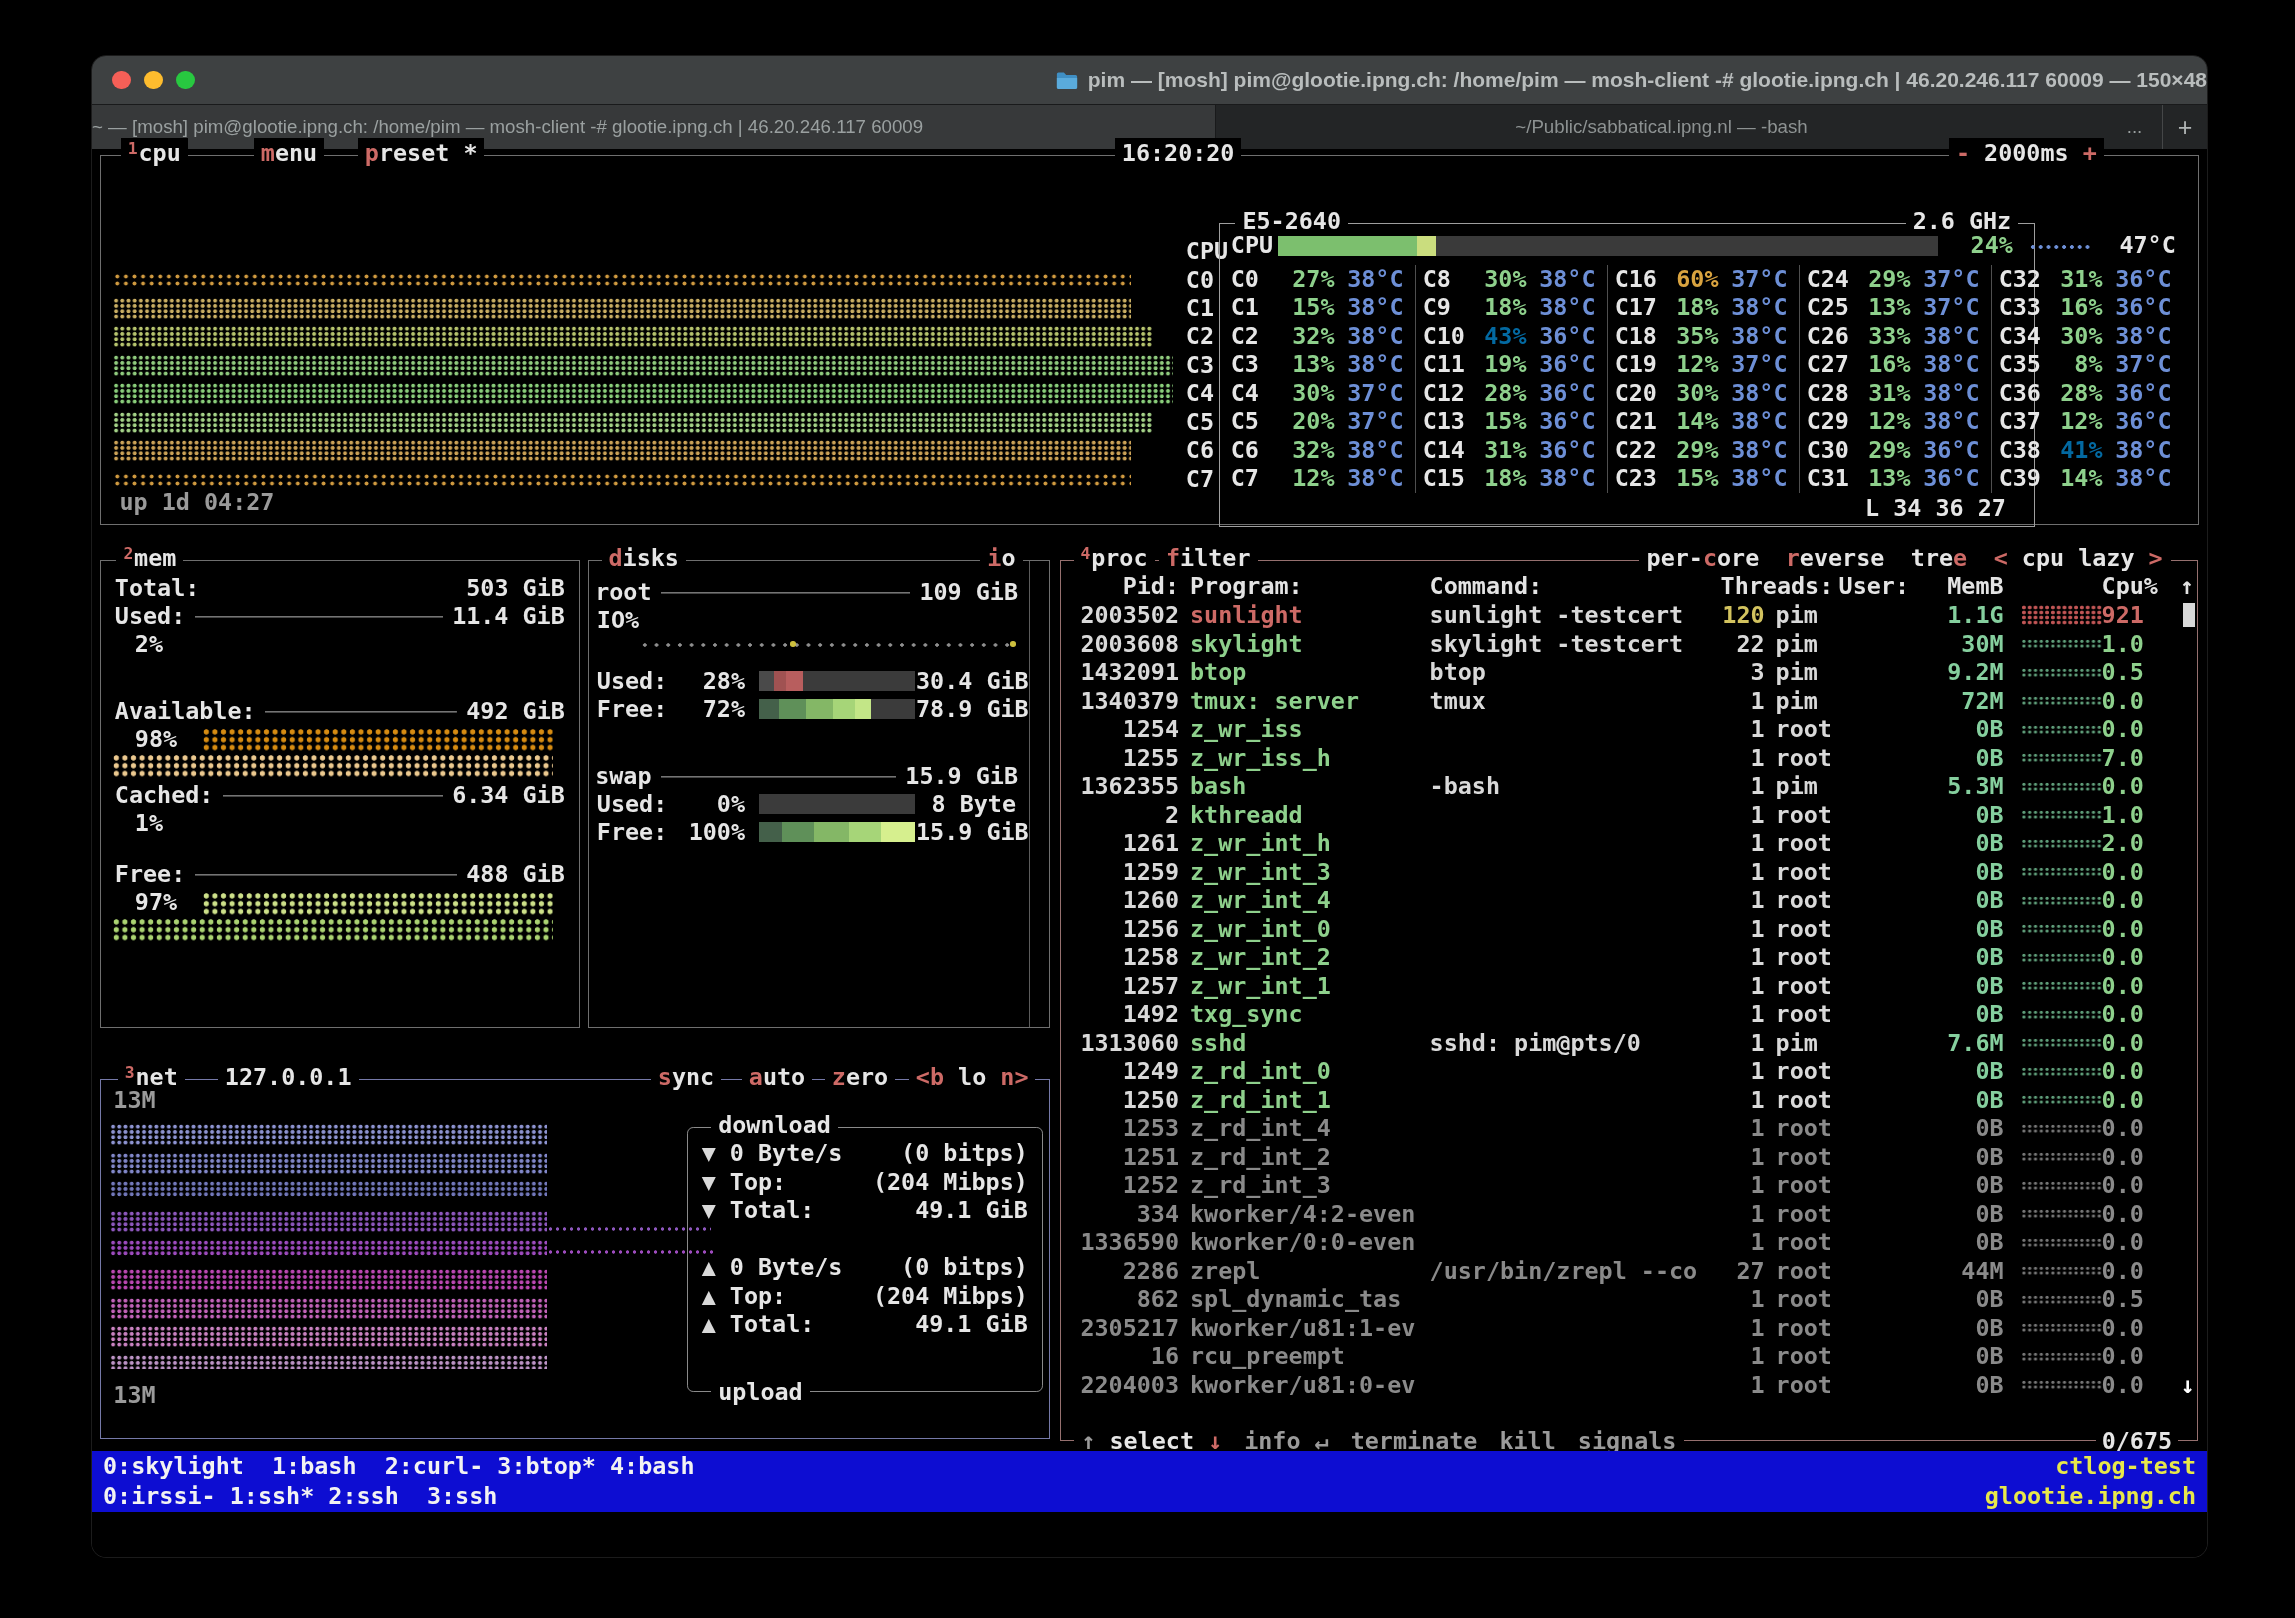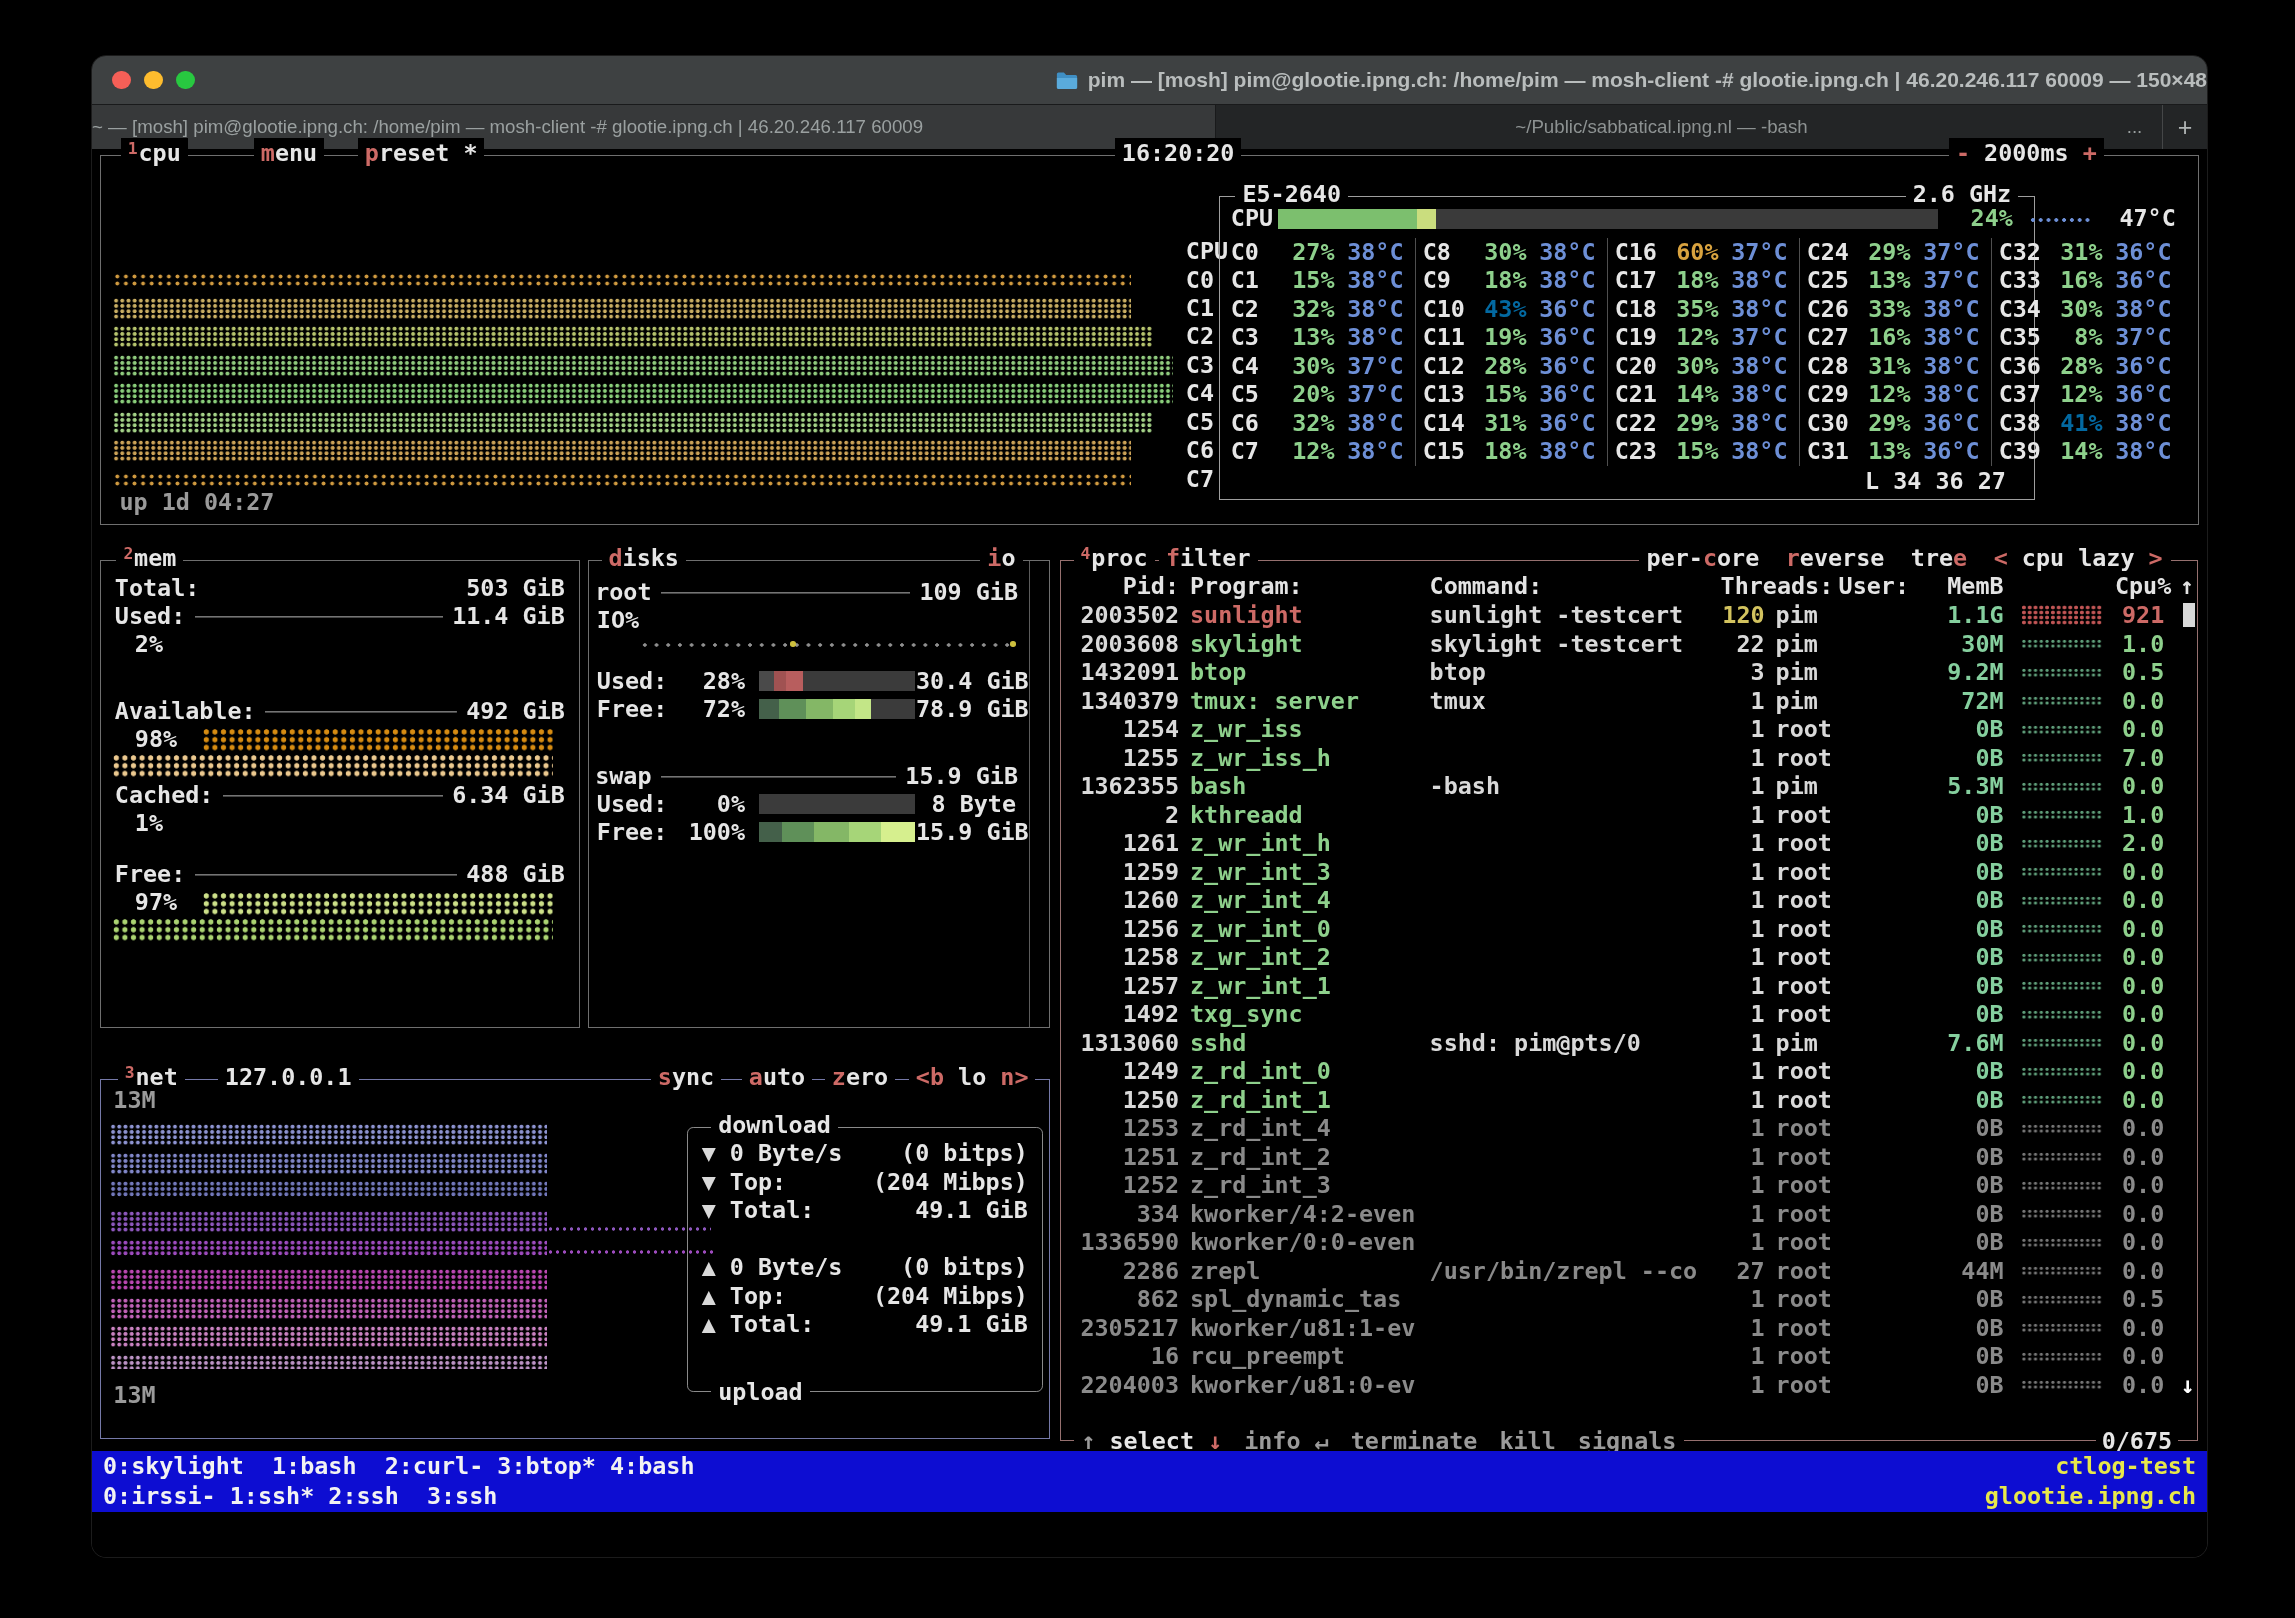--- a/index.html
+++ b/index.html
@@ -41,21 +41,21 @@
   .hot{color:var(--red)}
   .supnum{color:var(--red);font-size:16.4px;position:relative;top:-7px;margin-right:0.8px}
   .graytxt{color:var(--gray);font-weight:bold}
 
   
   #cpu-box{left:7.8px;top:4.7px;width:2099px;height:370px}
   .graph-label{position:absolute;left:1085px;width:62px;height:29px;line-height:29px;color:var(--white)}
   .band{position:absolute;left:12.5px}
   #uptime{position:absolute;left:18.7px;top:332px}
 
-  #e5-box{left:1118px;top:40px;width:816px;height:304px;border-color:var(--b-e5)}
+  #e5-box{left:1118px;top:67px;width:816px;height:304px;border-color:var(--b-e5)}
   .cpurow{position:absolute;left:0;top:7.8px;width:100%;height:29px;line-height:29px}
   .cpurow .clab{position:absolute;left:11px}
   .track{position:absolute;left:58px;top:4.7px;width:660px;height:20px;background:#3a3a3a}
   .fill-cpu{height:100%;background:linear-gradient(90deg,#7cbf6e 0 88%,#cadd7e 88% 100%)}
   .cpupct{position:absolute;left:724px;width:69px;text-align:right;color:var(--green)}
   .cpudots{position:absolute;left:809px;top:12.5px;width:62px;height:6.2px;
            background-image:radial-gradient(circle,var(--blue) 1.6px,transparent 2.2px);background-size:7.8px 6.2px}
   .cputemp{position:absolute;left:880px;width:76px;text-align:right}
   #core-rows{position:absolute;left:4.7px;top:41px}
   .core-table-rowline{display:flex;height:28.5px;line-height:28.5px}
@@ -115,21 +115,21 @@
   .prow{height:28.5px;line-height:28.5px}
   .c-pid{width:118px;text-align:right;color:#d9d9d9}
   .c-name{margin-left:11px;width:231px;overflow:hidden;color:var(--green)}
   .c-cmd{margin-left:8.6px;width:291px;overflow:hidden;color:#d9d9d9}
   .c-thr{width:44px;text-align:right;color:#d9d9d9}
   .c-user{margin-left:11px;width:144px;color:#d9d9d9}
   .c-mem{width:84px;text-align:right;color:var(--teal)}
   .c-graph{margin-left:17px;width:81px;align-self:center;height:9.4px;
            background-image:radial-gradient(circle,#5f9e7a 1.3px,transparent 1.9px);background-size:5.8px 4.7px}
   .g-red{height:20px;background-image:radial-gradient(circle,#c05555 1.6px,transparent 2.2px);background-size:5.8px 5px}
-  .c-cpu{width:83px;text-align:center;color:var(--green)}
+  .c-cpu{width:83px;text-align:left;color:var(--green)}
   .n-red{color:var(--red)!important}
   .t-yellow{color:var(--yellow)!important}
   .v-red{color:var(--red)!important}
   .dim .c-pid,.dim .c-name,.dim .c-cmd,.dim .c-thr,.dim .c-user,.dim .c-mem,.dim .c-cpu{color:var(--dim)!important}
   .dim .c-graph{background-image:radial-gradient(circle,#767676 1.3px,transparent 1.9px)}
   .scroll-thumb{position:absolute;right:2.3px;top:2.3px;width:11.7px;height:24px;background:#d8d8d8}
   .scroll-down{position:absolute;right:2.3px;top:0;color:#fff}
   #proc-footer{position:absolute;bottom:-17px;left:12.5px;display:flex;gap:22px;background:#000;padding:0 7.8px;line-height:31px;color:#9b9b9b}
   #proc-footer .fw{color:var(--white)}
   #proc-scroll{position:absolute;bottom:-17px;right:18.7px;background:#000;padding:0 6.2px;line-height:31px}

